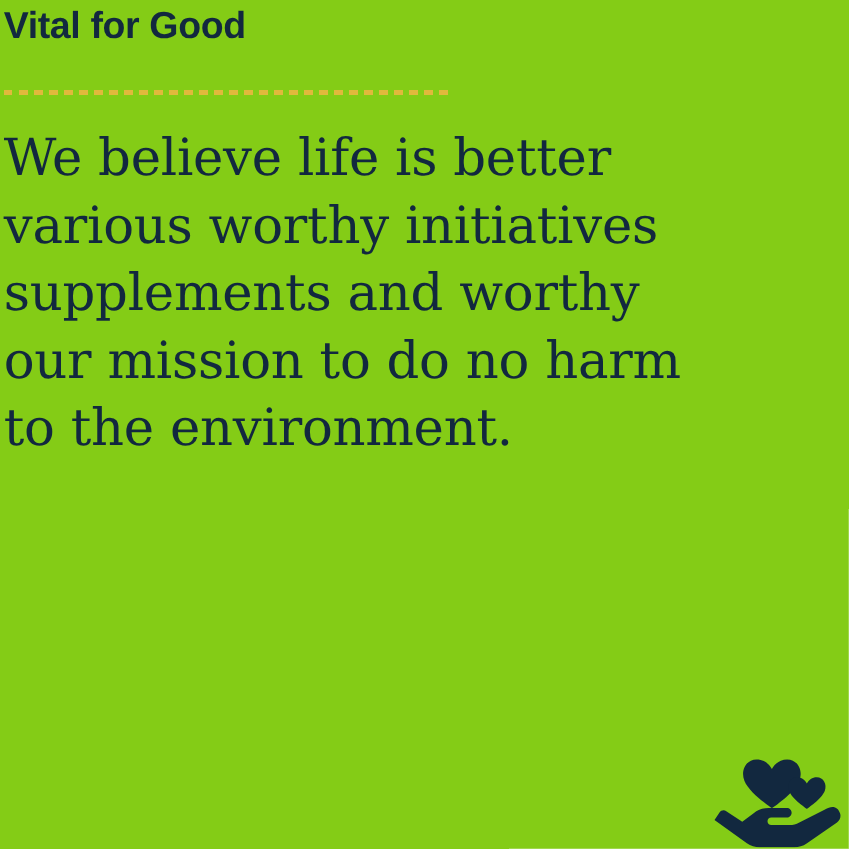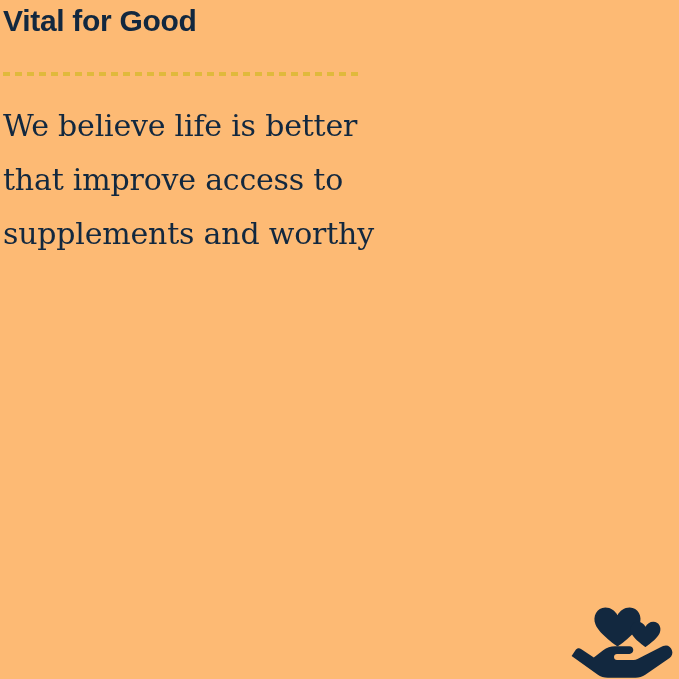--- a/index.html
+++ b/index.html
@@ -15,21 +15,21 @@
     font-family: "Liberation Sans", sans-serif;
     -webkit-font-smoothing: antialiased;
   }
 
   .card {
     position: absolute;
     left: 0;
     top: 0;
     width: 679px;
     height: 679px;
-    background: #fdba74;
+    background: #84cc16;
   }
 
   
   .title {
     position: absolute;
     left: 3px;
     top: 2px;
     font-family: "Liberation Sans", sans-serif;
     font-weight: 700;
     font-size: 30px;
@@ -56,21 +56,21 @@
   }
 
   
   .body-copy {
     position: absolute;
     left: 3px;
     top: 99px;
     width: 640px;
     font-family: "DejaVu Serif", "Liberation Serif", serif;
     font-weight: 400;
-    font-size: 30px;
+    font-size: 41px;
     line-height: 54px;
     letter-spacing: -0.2px;
     color: #12283f;
   }
   .body-copy .line {
     display: block;
     white-space: nowrap;
   }
 
   
@@ -91,22 +91,24 @@
 <body>
 
 <div class="card">
 
   <div class="title">Vital for Good</div>
 
   <div class="divider"></div>
 
   <div class="body-copy">
     <span class="line">We believe life is better</span>
-    <span class="line">that improve access to</span>
+    <span class="line">various worthy initiatives</span>
     <span class="line">supplements and worthy</span>
+    <span class="line">our mission to do no harm</span>
+    <span class="line">to the environment.</span>
   </div>
 
   <div class="brand-icon">
     <svg viewBox="0 0 104 84" xmlns="http://www.w3.org/2000/svg" aria-hidden="true">
       <g fill="#12283f">
 
         <path d="M46.5 52.5 C46.5 52.5 28.5 40.5 24.5 30.5 C21.2 22.3 26.0 13.5 34.3 13.5
                  C39.8 13.5 44.1 16.8 46.5 21.2 C48.9 16.8 53.2 13.5 58.7 13.5
                  C67.0 13.5 71.8 22.3 68.5 30.5 C64.5 40.5 46.5 52.5 46.5 52.5 Z"></path>
 

